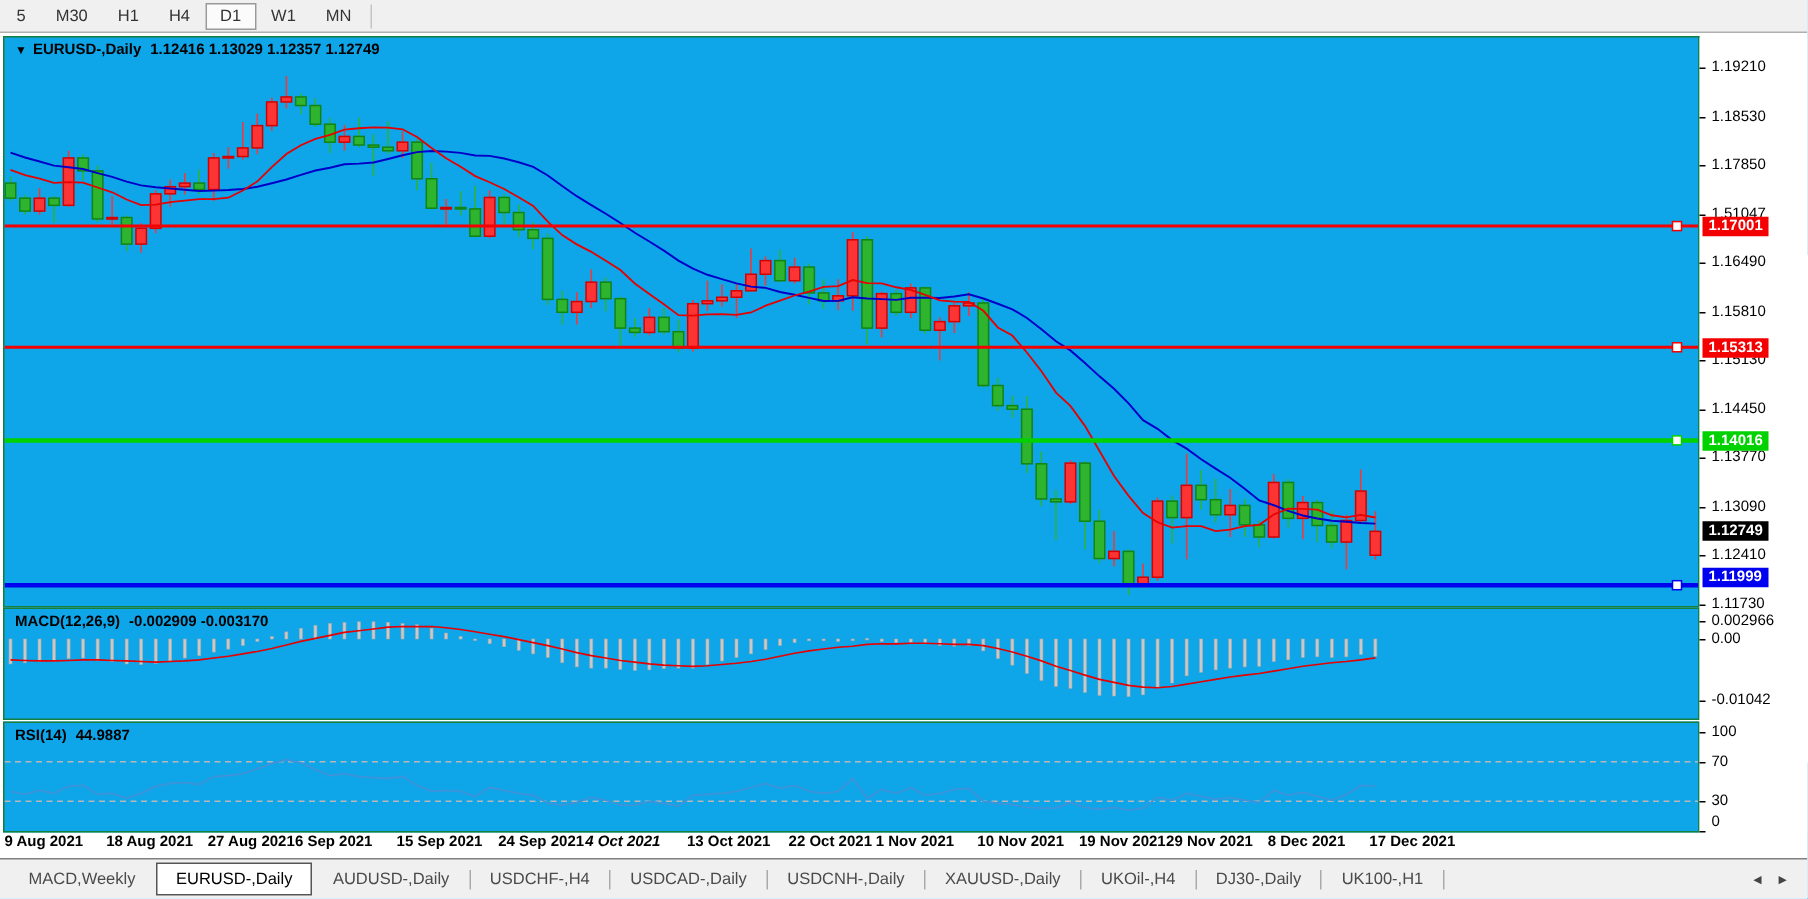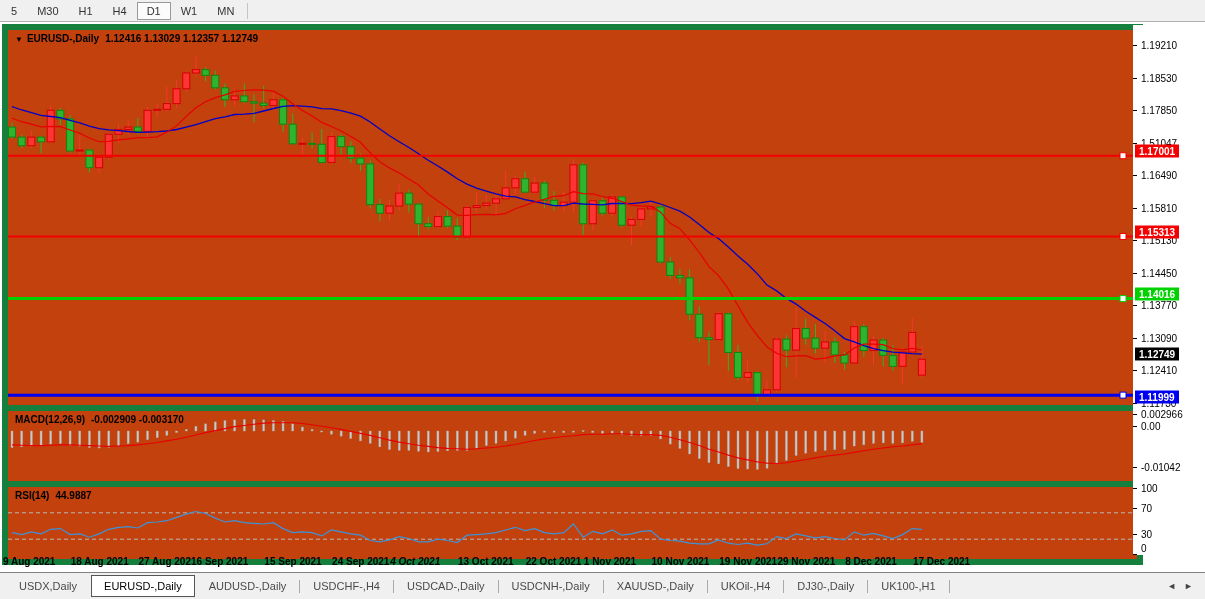--- a/index.html
+++ b/index.html
@@ -5,21 +5,21 @@
   html,body{margin:0;padding:0;background:#fff;}
   .screen{position:relative;width:1205px;height:599px;background:#ffffff;
     font-family:"Liberation Sans","DejaVu Sans",sans-serif;overflow:hidden;}
   
   .toolbar{position:absolute;left:0;top:0;width:1205px;height:22px;background:#f0f0f0;
     border-bottom:1px solid #b0b0b0;display:flex;align-items:center;box-sizing:border-box;padding-left:1px;}
   .tf-btn{font-size:11px;color:#333;padding:3px 10px;cursor:default;}
   .tf-btn.active{background:#fbfbfb;border:1px solid #999;padding:2px 9px;}
   .tf-sep{width:1px;height:16px;background:#c4c4c4;margin:0 3px;}
   
-  .pane{position:absolute;left:2px;width:1129px;background:#c2410c;border:6px solid #15803d;}
+  .pane{position:absolute;left:2px;width:1129px;background:#0ea5e9;border:1px solid #15803d;}
   #price-pane{top:24px;height:379px;}
   #macd-pane{top:405px;height:73px;}
   #rsi-pane{top:481px;height:72px;}
   .pane svg{position:absolute;left:0;top:0;}
   .pane-label{position:absolute;left:7px;top:3px;font-size:10px;font-weight:700;color:#000;
     z-index:5;white-space:nowrap;letter-spacing:0;}
   .pane-label .dd{font-size:8px;margin-right:4px;}
   .pane-label .vals{font-weight:700;margin-left:6px;}
   
   .price-axis{position:absolute;left:1133px;top:25px;width:72px;height:530px;background:#fff;}
@@ -400,21 +400,21 @@
       <div class="axis-label" style="top: 280.364px;">1.13770</div>
       <div class="axis-tick" style="top: 312.909px;"></div>
       <div class="axis-label" style="top: 312.909px;">1.13090</div>
       <div class="axis-tick" style="top: 345.455px;"></div>
       <div class="axis-label" style="top: 345.455px;">1.12410</div>
       <div class="axis-tick" style="top: 378px;"></div>
       <div class="axis-label" style="top: 378px;">1.11730</div>
       <div class="axis-badge" style="top: 125.725px; background: rgb(244, 0, 0);">1.17001</div>
       <div class="axis-badge" style="top: 206.514px; background: rgb(244, 0, 0);">1.15313</div>
       <div class="axis-badge" style="top: 268.59px; background: rgb(0, 210, 0);">1.14016</div>
-      <div class="axis-badge" style="top: 372px; background: rgb(0, 0, 240);">1.11999</div>
+      <div class="axis-badge" style="top: 360px; background: rgb(0, 0, 240);">1.11999</div>
       <div class="axis-badge" style="top: 329.23px; background: rgb(0, 0, 0);">1.12749</div>
       <div class="axis-tick" style="top: 389.258px;"></div>
       <div class="axis-label" style="top: 389.258px;">0.002966</div>
       <div class="axis-tick" style="top: 401px;"></div>
       <div class="axis-label" style="top: 401px;">0.00</div>
       <div class="axis-tick" style="top: 442.253px;"></div>
       <div class="axis-label" style="top: 442.253px;">-0.01042</div>
       <div class="axis-tick" style="top: 463px;"></div>
       <div class="axis-label" style="top: 463px;">100</div>
       <div class="axis-tick" style="top: 482.8px;"></div>
@@ -437,21 +437,21 @@
       <div class="date-label" style="left: 523.72px;">22 Oct 2021</div>
       <div class="date-label" style="left: 581.8px;">1 Nov 2021</div>
       <div class="date-label" style="left: 649.56px;">10 Nov 2021</div>
       <div class="date-label" style="left: 717.32px;">19 Nov 2021</div>
       <div class="date-label" style="left: 775.4px;">29 Nov 2021</div>
       <div class="date-label" style="left: 843.16px;">8 Dec 2021</div>
       <div class="date-label" style="left: 910.92px;">17 Dec 2021</div>
     </div>
 
   <div class="tabbar" id="tabbar">
-      <div class="tab">USDX,Daily</div>
+      <div class="tab">MACD,Weekly</div>
       <div class="tab active">EURUSD-,Daily</div>
       <div class="tab">AUDUSD-,Daily</div>
       <div class="tab-sep"></div>
       <div class="tab">USDCHF-,H4</div>
       <div class="tab-sep"></div>
       <div class="tab">USDCAD-,Daily</div>
       <div class="tab-sep"></div>
       <div class="tab">USDCNH-,Daily</div>
       <div class="tab-sep"></div>
       <div class="tab">XAUUSD-,Daily</div>

